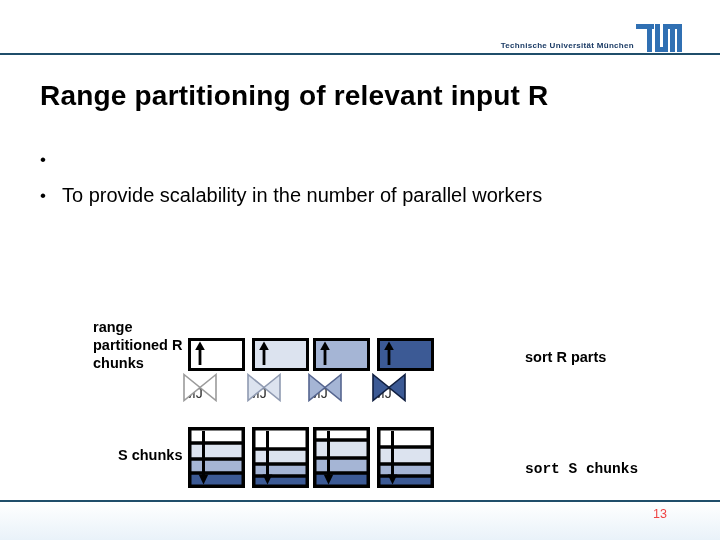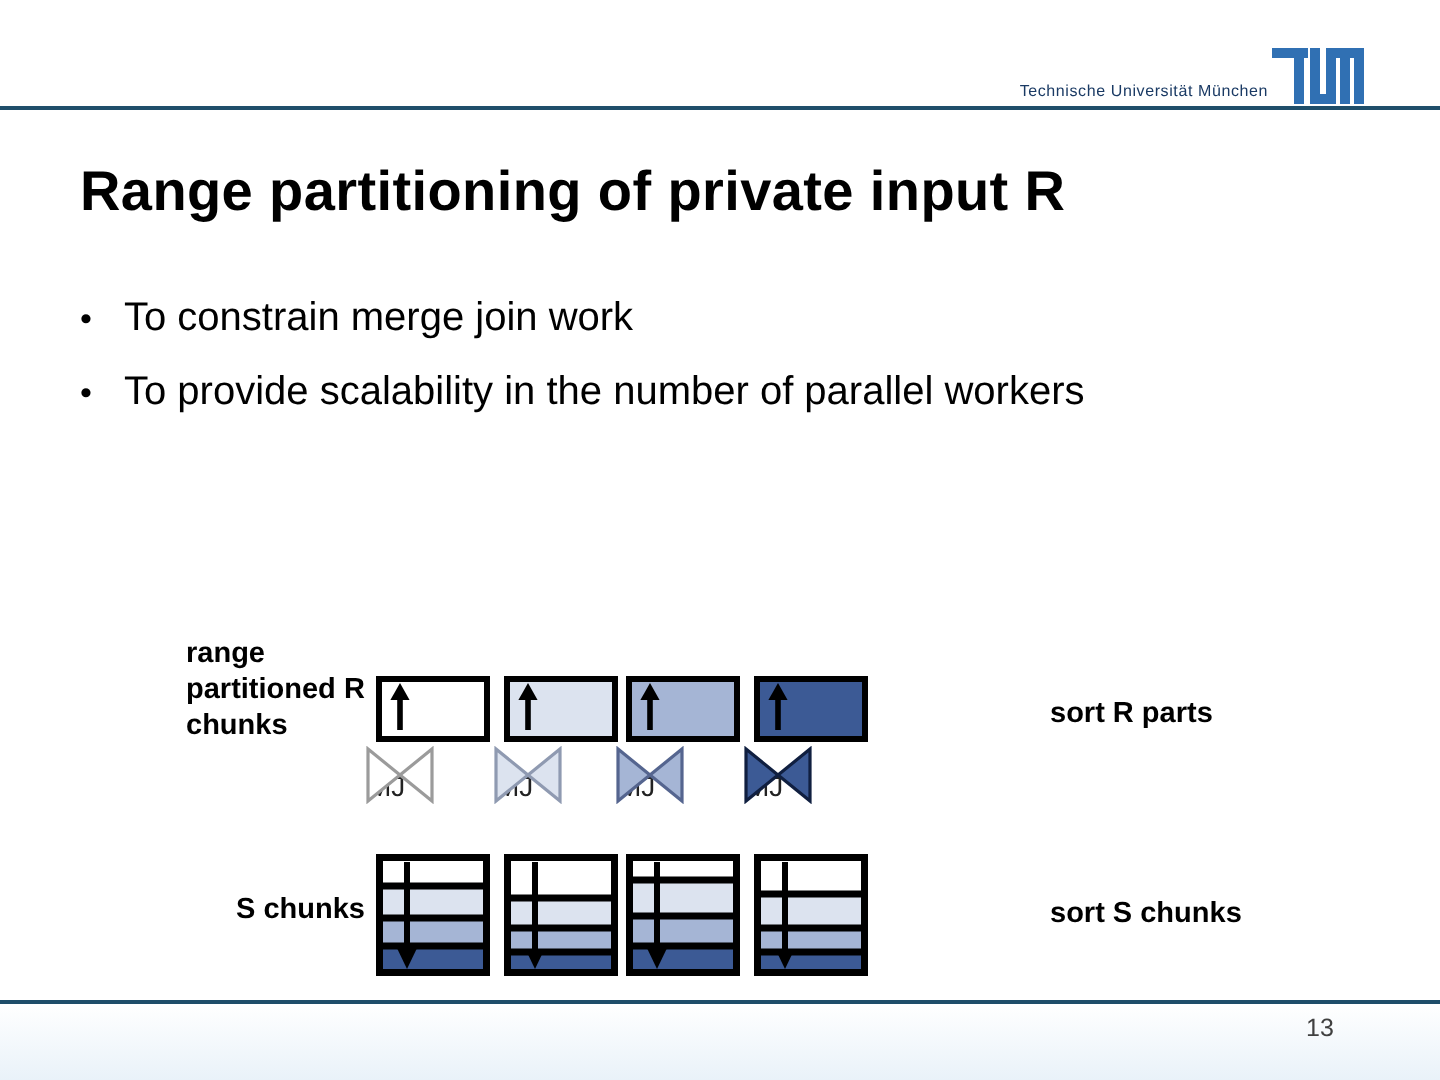--- a/index.html
+++ b/index.html
@@ -7,74 +7,73 @@
   .slide {
     position:relative; width:720px; height:540px; margin:0 auto;
     background:#ffffff; overflow:hidden;
     font-family:"Liberation Sans", sans-serif; color:#000;
   }
 
   
   .hdr-rule { position:absolute; left:0; top:53px; width:720px; height:2px; background:var(--rule,#1f4e6a); }
   .uni-name {
     position:absolute; top:41px; right:86px;
-    font-size:8px; font-weight:normal; letter-spacing:.3px; color:var(--uni,#1a3a64);
+    font-size:8px; font-weight:bold; letter-spacing:.3px; color:var(--uni,#1a3a64);
   }
   .tum-logo { position:absolute; top:24px; right:38px; color:var(--logo,#3070b3); }
 
   
   .page-title { position:absolute; left:40px; top:80px; font-size:28px; font-weight:bold; letter-spacing:.2px; }
   .bullets { position:absolute; left:40px; top:148px; list-style:none; }
   .bullets li { display:flex; margin-bottom:14px; font-size:20px; }
   .bullets .dot { width:22px; font-size:17px; padding-top:2px; }
   .conclusion { position:absolute; left:30px; top:246px; font-size:20px; }
   .conclusion .arrow { margin-right:7px; }
 
   
   #diagram-layer { position:absolute; left:0; top:0; width:656px; height:540px; }
   #diagram-layer svg { position:absolute; display:block; }
   .side-label { position:absolute; font-size:14.5px; font-weight:bold; line-height:18px; }
   .lbl-rchunks { left:93px; top:318px; width:92px; }
   .lbl-schunks { left:93px; top:446px;margin-left:25px; }
   .lbl-sortr   { left:525px; top:348px; }
   .lbl-mjonly  { left:525px; top:393px; width:135px; }
-  .lbl-sorts   { left:525px; top:448px; }
+  .lbl-sorts   { left:525px; top:460px;font-family:Liberation Mono, monospace; }
   .mj { position:absolute; display:flex; align-items:flex-end; }
   .mj-text { font-size:14px; color:#222; line-height:14px; margin-left:1px; margin-bottom:2px; }
 
   
   .ftr-rule { position:absolute; left:0; top:500px; width:720px; height:2px; background:var(--rule,#1f4e6a); }
   .ftr-strip { position:absolute; left:0; top:502px; width:720px; height:38px;
                background:linear-gradient(180deg,#ffffff,#e9f2f9); }
-  .page-number { position:absolute; left:653px; top:507px; font-size:12.5px; color:#404040; }
+  .page-number { position:absolute; left:653px; top:507px; font-size:12.5px; color:#ef4444; }
 </style>
 </head>
 <body>
 
 <div class="slide">
 
   <div class="hdr-rule"></div>
   <span class="uni-name">Technische Universität München</span>
   <svg class="tum-logo" width="46" height="28" viewBox="0 0 46 28">
     <rect x="0" y="0" width="18" height="5" fill="currentColor"></rect>
     <rect x="11" y="0" width="5" height="28" fill="currentColor"></rect>
     <rect x="19" y="0" width="5" height="28" fill="currentColor"></rect>
     <rect x="19" y="23" width="13" height="5" fill="currentColor"></rect>
     <rect x="27" y="0" width="19" height="5" fill="currentColor"></rect>
     <rect x="27" y="0" width="5" height="28" fill="currentColor"></rect>
     <rect x="34" y="0" width="5" height="28" fill="currentColor"></rect>
     <rect x="41" y="0" width="5" height="28" fill="currentColor"></rect>
   </svg>
 
-  <h1 class="page-title">Range partitioning of private input R</h1>
+  <h1 class="page-title">Range partitioning of relevant input R</h1>
 
   <ul class="bullets">
     <li>
       <span class="dot">•</span>
-      <span>To constrain merge join work</span>
     </li>
     <li>
       <span class="dot">•</span>
       <span>To provide scalability in the number of parallel workers</span>
     </li>
   </ul>
 
 
   <div id="diagram-layer">
     <div class="side-label lbl-rchunks">range partitioned R chunks</div>

